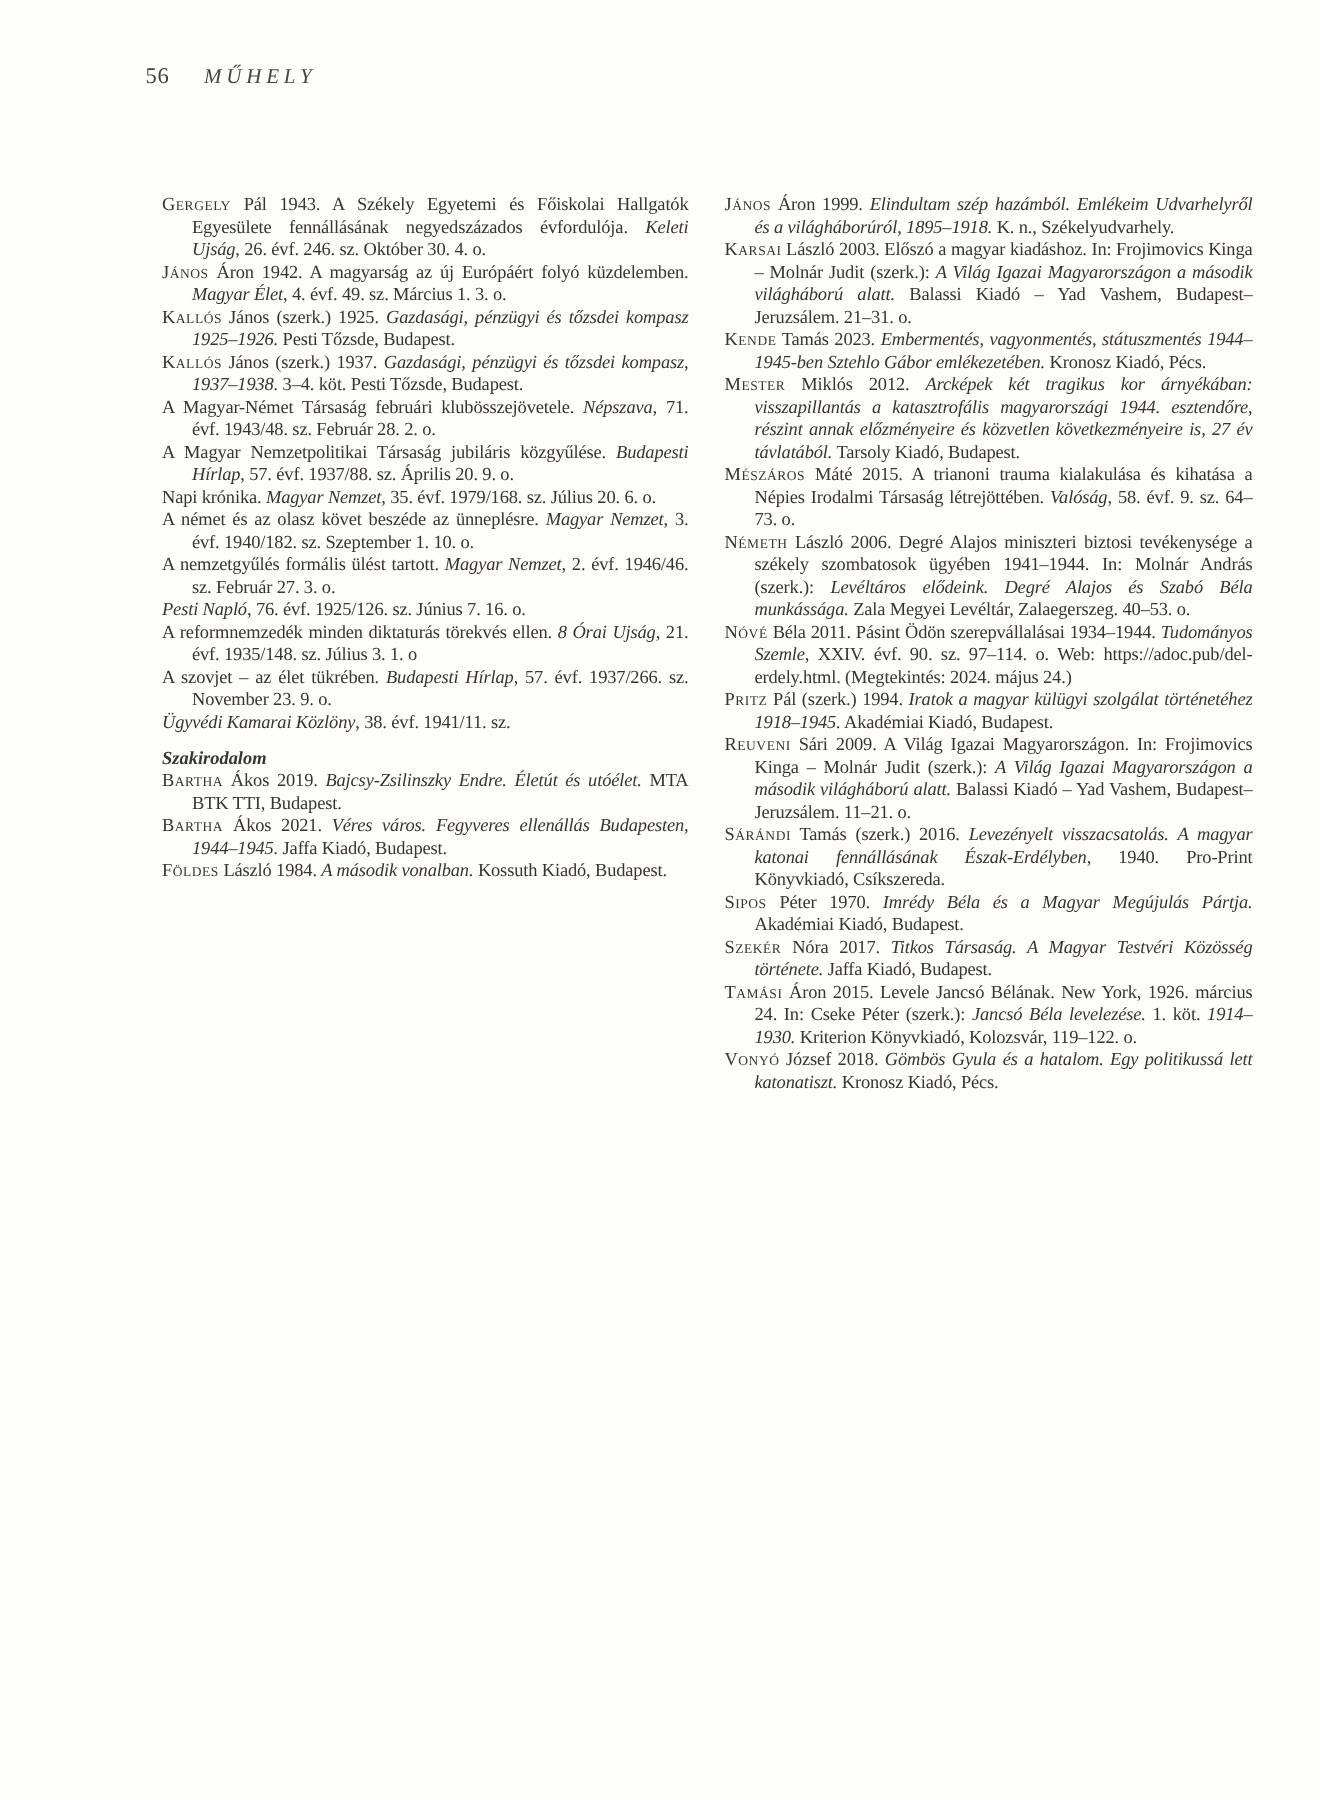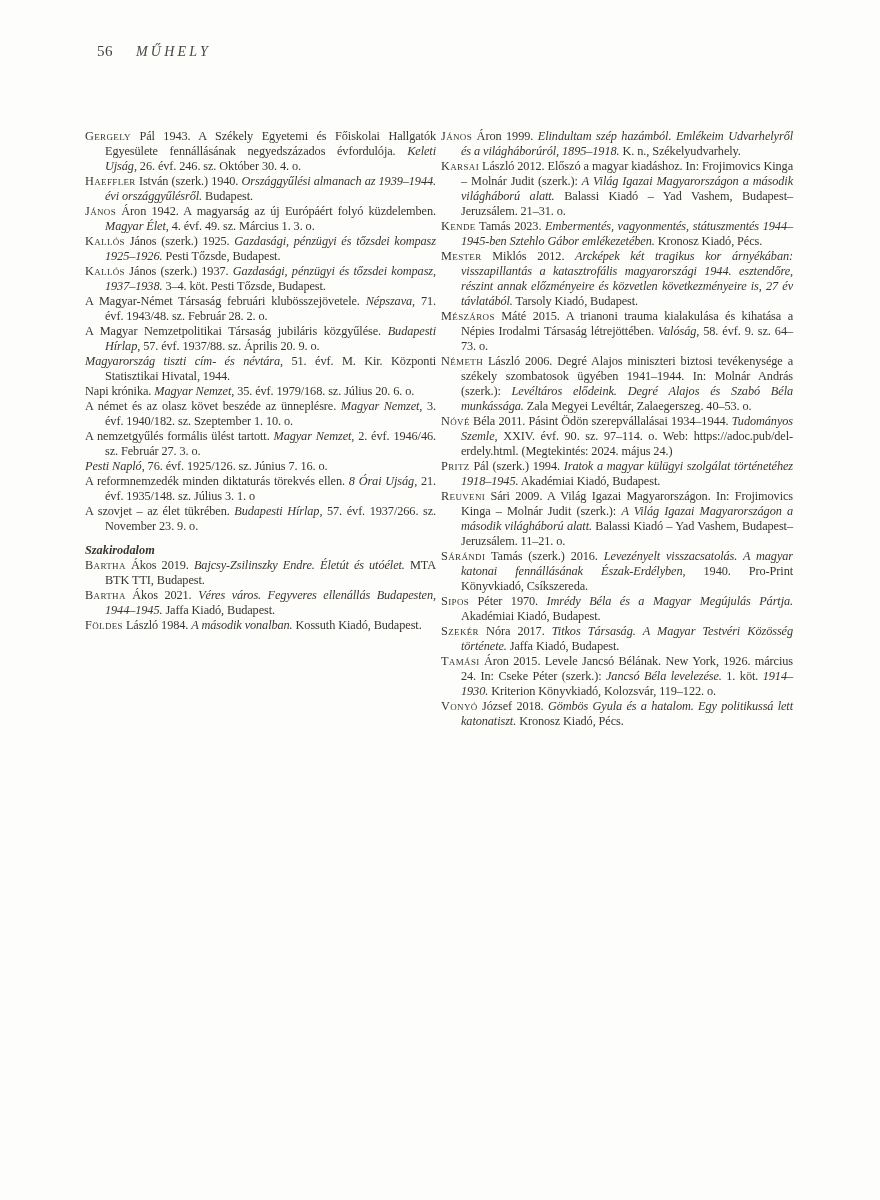--- a/index.html
+++ b/index.html
@@ -28,24 +28,24 @@
   }
   .journal-title {
     font-style: italic;
     font-size: 14px;
     letter-spacing: 3.2px;
     margin-left: 23px;
     color: #4a453f;
   }
   .columns {
     position: absolute;
-    left: 85px; top: 129px;
+    left: 108px; top: 129px;
     width: 716px;
     display: flex;
-    gap: 5px;
+    gap: 24px;
     font-size: 12.3px;
     line-height: 15px;
     text-align: justify;
   }
   .col { flex: none; }
   .col-left  { width: 351px; }
   .col-right { width: 352px; }
   .entry {
     margin: 0;
     text-indent: -20px;
@@ -64,41 +64,40 @@
 <body>
 
 <div class="page">
   <div class="running-header">
     <span class="page-number">56</span>
     <span class="journal-title">MŰHELY</span>
   </div>
   <div class="columns">
     <div class="col col-left" id="col-left">
         <p class="entry"><span class="sc">Gergely</span><span> Pál 1943. A Székely Egyetemi és Főiskolai Hallgatók Egyesülete fennállásának negyedszázados évfordulója. </span><span class="it">Keleti Ujság</span><span>, 26. évf. 246. sz. Október 30. 4. o.</span></p>
-        <p class="entry"><span class="sc">Haeffler</span><span> István (szerk.) 1940. </span><span class="it">Országgyűlési almanach az 1939–1944. évi országgyűlésről.</span><span> Budapest.</span></p>
         <p class="entry"><span class="sc">János</span><span> Áron 1942. A magyarság az új Európáért folyó küzdelemben. </span><span class="it">Magyar Élet</span><span>, 4. évf. 49. sz. Március 1. 3. o.</span></p>
         <p class="entry"><span class="sc">Kallós</span><span> János (szerk.) 1925. </span><span class="it">Gazdasági, pénzügyi és tőzsdei kompasz 1925–1926.</span><span> Pesti Tőzsde, Budapest.</span></p>
         <p class="entry"><span class="sc">Kallós</span><span> János (szerk.) 1937. </span><span class="it">Gazdasági, pénzügyi és tőzsdei kompasz, 1937–1938.</span><span> 3–4. köt. Pesti Tőzsde, Budapest.</span></p>
         <p class="entry"><span>A Magyar-Német Társaság februári klubösszejövetele. </span><span class="it">Népszava</span><span>, 71. évf. 1943/48. sz. Február 28. 2. o.</span></p>
         <p class="entry"><span>A Magyar Nemzetpolitikai Társaság jubiláris közgyűlése. </span><span class="it">Budapesti Hírlap</span><span>, 57. évf. 1937/88. sz. Április 20. 9. o.</span></p>
-        <p class="entry"><span class="it">Magyarország tiszti cím- és névtára</span><span>, 51. évf. M. Kir. Központi Statisztikai Hivatal, 1944.</span></p>
         <p class="entry"><span>Napi krónika. </span><span class="it">Magyar Nemzet</span><span>, 35. évf. 1979/168. sz. Július 20. 6. o.</span></p>
         <p class="entry"><span>A német és az olasz követ beszéde az ünneplésre. </span><span class="it">Magyar Nemzet</span><span>, 3. évf. 1940/182. sz. Szeptember 1. 10. o.</span></p>
         <p class="entry"><span>A nemzetgyűlés formális ülést tartott. </span><span class="it">Magyar Nemzet</span><span>, 2. évf. 1946/46. sz. Február 27. 3. o.</span></p>
         <p class="entry"><span class="it">Pesti Napló</span><span>, 76. évf. 1925/126. sz. Június 7. 16. o.</span></p>
         <p class="entry"><span>A reformnemzedék minden diktaturás törekvés ellen. </span><span class="it">8 Órai Ujság</span><span>, 21. évf. 1935/148. sz. Július 3. 1. o</span></p>
         <p class="entry"><span>A szovjet – az élet tükrében. </span><span class="it">Budapesti Hírlap</span><span>, 57. évf. 1937/266. sz. November 23. 9. o.</span></p>
+        <p class="entry"><span class="it">Ügyvédi Kamarai Közlöny</span><span>, 38. évf. 1941/11. sz.</span></p>
         <p class="heading">Szakirodalom</p>
         <p class="entry"><span class="sc">Bartha</span><span> Ákos 2019. </span><span class="it">Bajcsy-Zsilinszky Endre. Életút és utóélet.</span><span> MTA BTK TTI, Budapest.</span></p>
         <p class="entry"><span class="sc">Bartha</span><span> Ákos 2021. </span><span class="it">Véres város. Fegyveres ellenállás Budapesten, 1944–1945.</span><span> Jaffa Kiadó, Budapest.</span></p>
         <p class="entry"><span class="sc">Földes</span><span> László 1984. </span><span class="it">A második vonalban.</span><span> Kossuth Kiadó, Budapest.</span></p>
       </div>
     <div class="col col-right" id="col-right">
         <p class="entry"><span class="sc">János</span><span> Áron 1999. </span><span class="it">Elindultam szép hazámból. Emlékeim Udvarhelyről és a világháborúról, 1895–1918.</span><span> K. n., Székelyudvarhely.</span></p>
-        <p class="entry"><span class="sc">Karsai</span><span> László 2012. Előszó a magyar kiadáshoz. In: Frojimovics Kinga – Molnár Judit (szerk.): </span><span class="it">A Világ Igazai Magyarországon a második világháború alatt.</span><span> Balassi Kiadó – Yad Vashem, Budapest–Jeruzsálem. 21–31. o.</span></p>
+        <p class="entry"><span class="sc">Karsai</span><span> László 2003. Előszó a magyar kiadáshoz. In: Frojimovics Kinga – Molnár Judit (szerk.): </span><span class="it">A Világ Igazai Magyarországon a második világháború alatt.</span><span> Balassi Kiadó – Yad Vashem, Budapest–Jeruzsálem. 21–31. o.</span></p>
         <p class="entry"><span class="sc">Kende</span><span> Tamás 2023. </span><span class="it">Embermentés, vagyonmentés, státuszmentés 1944–1945-ben Sztehlo Gábor emlékezetében.</span><span> Kronosz Kiadó, Pécs.</span></p>
         <p class="entry"><span class="sc">Mester</span><span> Miklós 2012. </span><span class="it">Arcképek két tragikus kor árnyékában: visszapillantás a katasztrofális magyarországi 1944. esztendőre, részint annak előzményeire és közvetlen következményeire is, 27 év távlatából.</span><span> Tarsoly Kiadó, Budapest.</span></p>
         <p class="entry"><span class="sc">Mészáros</span><span> Máté 2015. A trianoni trauma kialakulása és kihatása a Népies Irodalmi Társaság létrejöttében. </span><span class="it">Valóság</span><span>, 58. évf. 9. sz. 64–73. o.</span></p>
         <p class="entry"><span class="sc">Németh</span><span> László 2006. Degré Alajos miniszteri biztosi tevékenysége a székely szombatosok ügyében 1941–1944. In: Molnár András (szerk.): </span><span class="it">Levéltáros elődeink. Degré Alajos és Szabó Béla munkássága.</span><span> Zala Megyei Levéltár, Zalaegerszeg. 40–53. o.</span></p>
         <p class="entry"><span class="sc">Nóvé</span><span> Béla 2011. Pásint Ödön szerepvállalásai 1934–1944. </span><span class="it">Tudományos Szemle</span><span>, XXIV. évf. 90. sz. 97–114. o. Web: https://adoc.pub/del-erdely.html. (Megtekintés: 2024. május 24.)</span></p>
         <p class="entry"><span class="sc">Pritz</span><span> Pál (szerk.) 1994. </span><span class="it">Iratok a magyar külügyi szolgálat történetéhez 1918–1945.</span><span> Akadémiai Kiadó, Budapest.</span></p>
         <p class="entry"><span class="sc">Reuveni</span><span> Sári 2009. A Világ Igazai Magyarországon. In: Frojimovics Kinga – Molnár Judit (szerk.): </span><span class="it">A Világ Igazai Magyarországon a második világháború alatt.</span><span> Balassi Kiadó – Yad Vashem, Budapest–Jeruzsálem. 11–21. o.</span></p>
         <p class="entry"><span class="sc">Sárándi</span><span> Tamás (szerk.) 2016. </span><span class="it">Levezényelt visszacsatolás. A magyar katonai fennállásának Észak-Erdélyben</span><span>, 1940. Pro-Print Könyvkiadó, Csíkszereda.</span></p>
         <p class="entry"><span class="sc">Sipos</span><span> Péter 1970. </span><span class="it">Imrédy Béla és a Magyar Megújulás Pártja.</span><span> Akadémiai Kiadó, Budapest.</span></p>
         <p class="entry"><span class="sc">Szekér</span><span> Nóra 2017. </span><span class="it">Titkos Társaság. A Magyar Testvéri Közösség története.</span><span> Jaffa Kiadó, Budapest.</span></p>

